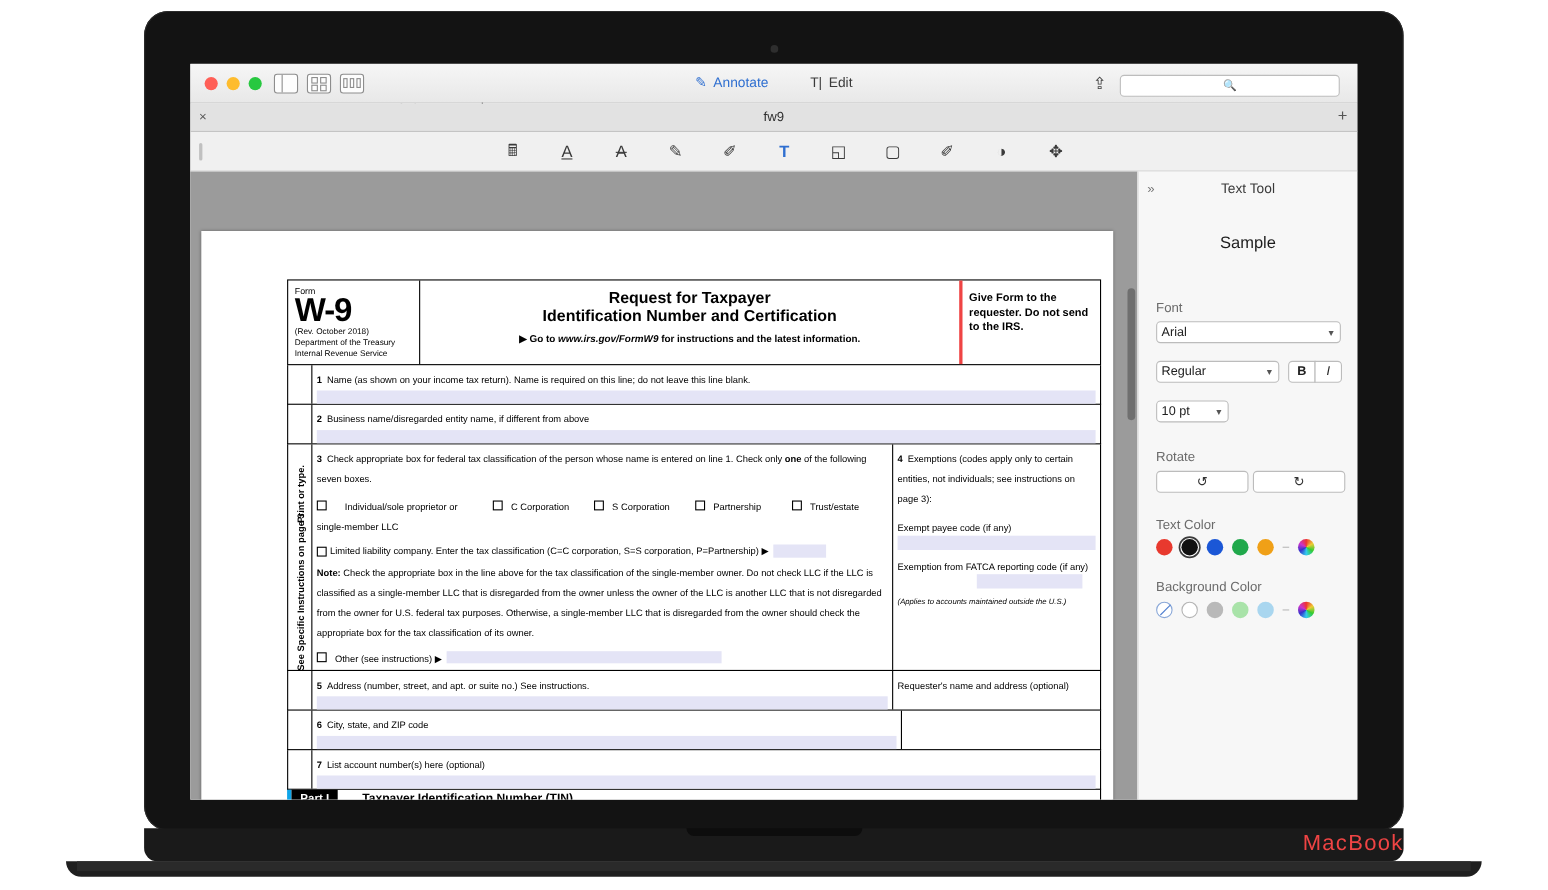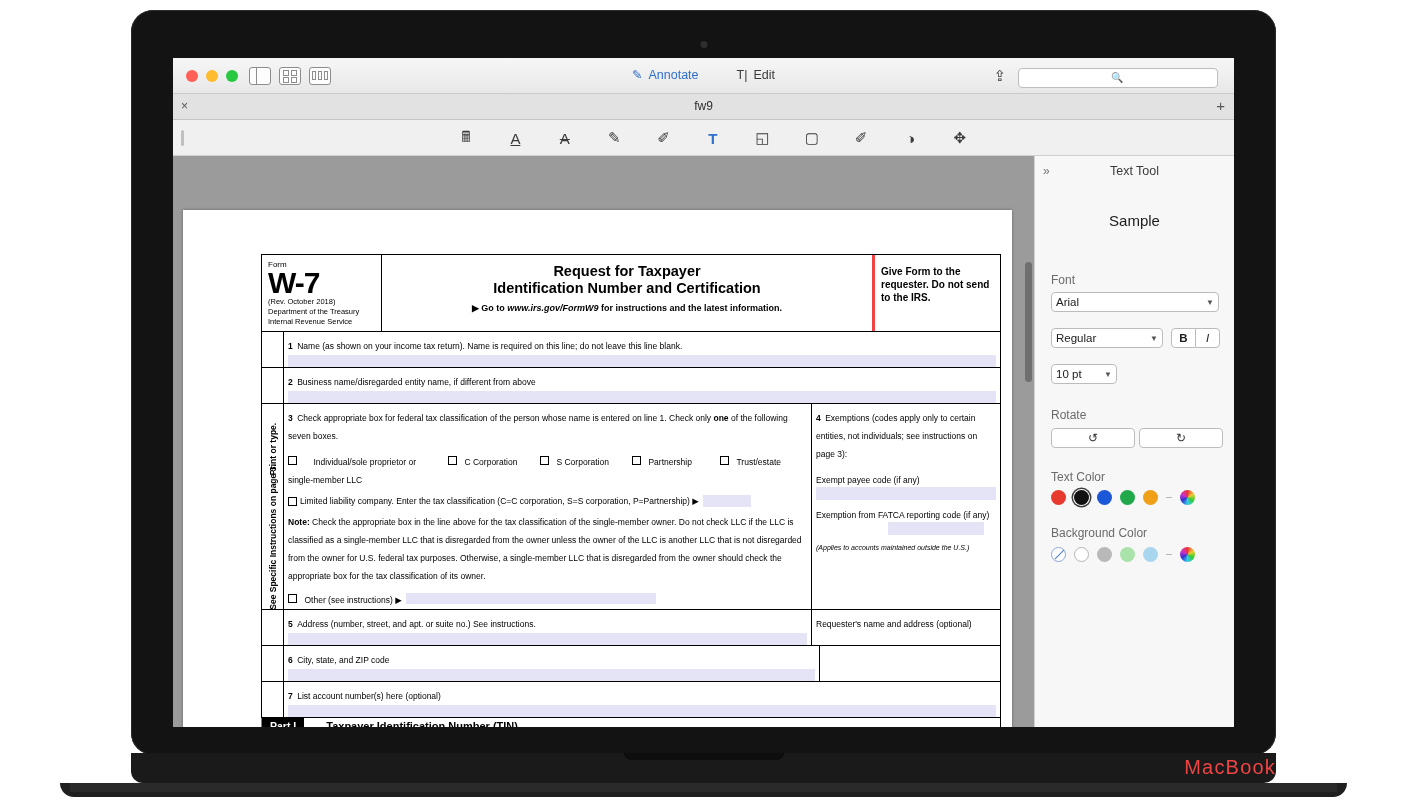--- a/index.html
+++ b/index.html
@@ -223,21 +223,21 @@
     transform: translate(-50%, -50%) rotate(-90deg);
     white-space: nowrap; font-size: 8.5px; font-weight: bold;
   }
   .linecell { padding: 3px 4px 0 4px; }
   .num { font-weight: bold; font-size: 8.5px; }
   .lbl { font-size: 8.5px; }
   .inputline { height: 12px; margin-top: 2px; }
 
   .cb { width: 9px; height: 9px; border: 1px solid #000; display: inline-block; vertical-align: middle; box-sizing: border-box; }
 
-  .part-bar { display: flex; align-items: stretch; border-left: 1px solid #0ea5e9; border-right: 1px solid #000; border-bottom: 1px solid #000; }
+  .part-bar { display: flex; align-items: stretch; border-left: 4px solid #0ea5e9; border-right: 1px solid #000; border-bottom: 1px solid #000; }
   .part-tag { background: #000; color: #fff; font-weight: bold; font-size: 10.5px; padding: 2px 8px; }
   .part-title { font-weight: bold; font-size: 11px; padding: 2px 0 2px 22px; }
 </style>
 </head>
 <body>
 
 <div id="stage">
 
   <div class="laptop-body">
     <div class="camera"></div>
@@ -320,21 +320,21 @@
 
     <div class="doc-area">
       <div class="scrollbar"></div>
       <div class="page">
 
         <div class="form">
 
           <div class="hdr">
             <div class="hdr-left">
               <div class="hdr-form">Form</div>
-              <div class="hdr-w9">W-7</div>
+              <div class="hdr-w9">W-9</div>
               <div class="hdr-rev">(Rev. October 2018)</div>
               <div class="hdr-rev">Department of the Treasury</div>
               <div class="hdr-rev">Internal Revenue Service</div>
             </div>
             <div class="hdr-mid">
               <div class="hdr-title">Request for Taxpayer</div>
               <div class="hdr-title">Identification Number and Certification</div>
               <div class="hdr-sub">
                 <span>▶ Go to </span><i>www.irs.gov/FormW9</i><span> for instructions and the latest information.</span>
               </div>

